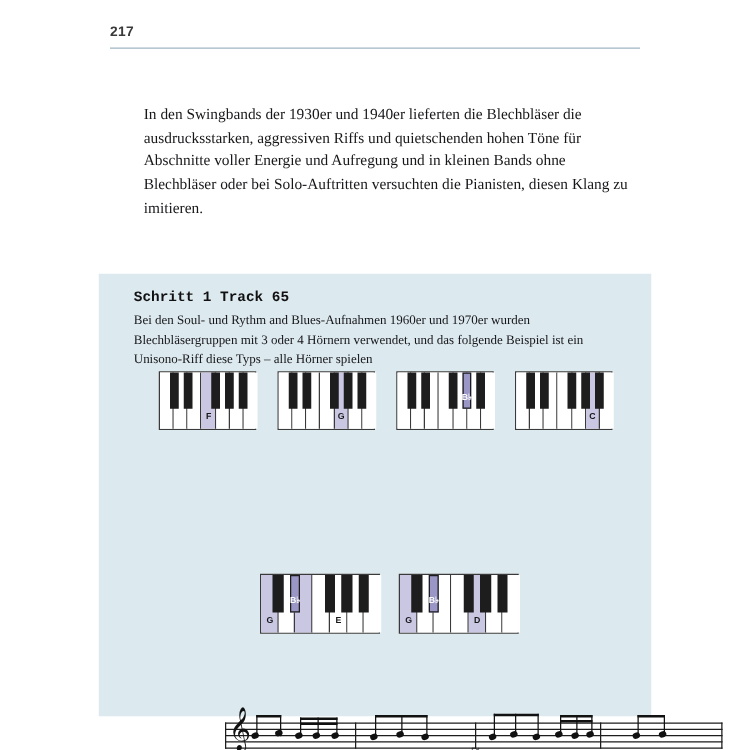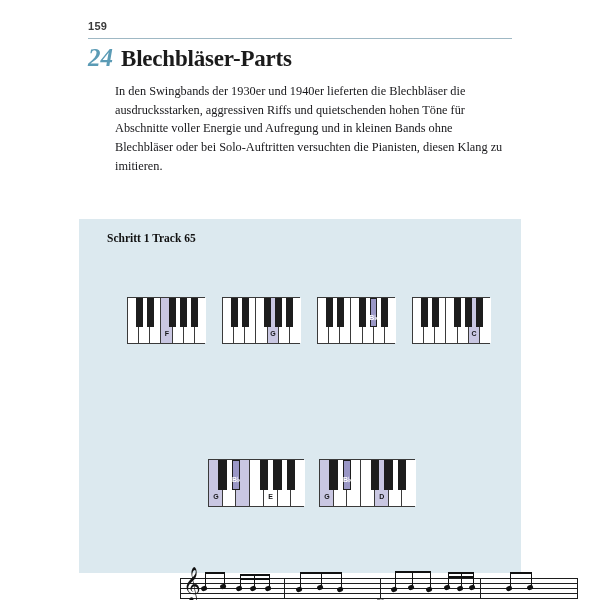--- a/index.html
+++ b/index.html
@@ -95,21 +95,21 @@
     left: 79px;
     top: 219px;
     width: 442px;
     height: 354px;
     background: #dce9ef;
   }
   .panel-heading {
     position: absolute;
     left: 28px;
     top: 13px;
-    font-family: Liberation Serif, serif;
+    font-family: Liberation Mono, monospace;
     font-size: 11.5px;
     font-weight: bold;
     color: #111;
   }
   .panel-text {
     position: absolute;
     left: 28px;
     top: 30px;
     width: 390px;
     font-family: "Liberation Serif", serif;
@@ -206,35 +206,34 @@
     font-size: 6px;
     color: #17171a;
     white-space: nowrap;
   }
 </style>
 </head>
 <body>
 
 <div class="page">
 
-  <div class="page-number">159</div>
+  <div class="page-number">217</div>
   <div class="title-rule"></div>
 
-  <div class="chapter-row">
-    <span class="chapter-num">24</span>
-    <span class="chapter-title">Blechbläser-Parts</span>
-  </div>
 
   <div class="intro">
     <p>In den Swingbands der 1930er und 1940er lieferten die Blechbläser die ausdrucksstarken, aggressiven Riffs und quietschenden hohen Töne für Abschnitte voller Energie und Aufregung und in kleinen Bands ohne Blechbläser oder bei Solo-Auftritten versuchten die Pianisten, diesen Klang zu imitieren.</p>
   </div>
 
 
   <div class="panel">
     <div class="panel-heading">Schritt 1 Track 65</div>
+    <div class="panel-text">
+      <p>Bei den Soul- und Rythm and Blues-Aufnahmen 1960er und 1970er wurden Blechbläsergruppen mit 3 oder 4 Hörnern verwendet, und das folgende Beispiel ist ein Unisono-Riff diese Typs – alle Hörner spielen</p>
+    </div>
 
     <div class="kb" style="left:48px; top:78px; width:78px; height:47px;">
       <div class="wk" style="left:0;   width:11.14px;"></div>
       <div class="wk" style="left:11.14px; width:11.14px;"></div>
       <div class="wk" style="left:22.28px; width:11.14px;"></div>
       <div class="wk hl" style="left:33.42px; width:11.14px;"></div>
       <div class="wk" style="left:44.56px; width:11.14px;"></div>
       <div class="wk" style="left:55.7px;  width:11.14px;"></div>
       <div class="wk last" style="left:66.84px; width:11.14px;"></div>
       <div class="bk" style="left:7.5px;  width:7px; height:29px;"></div>

